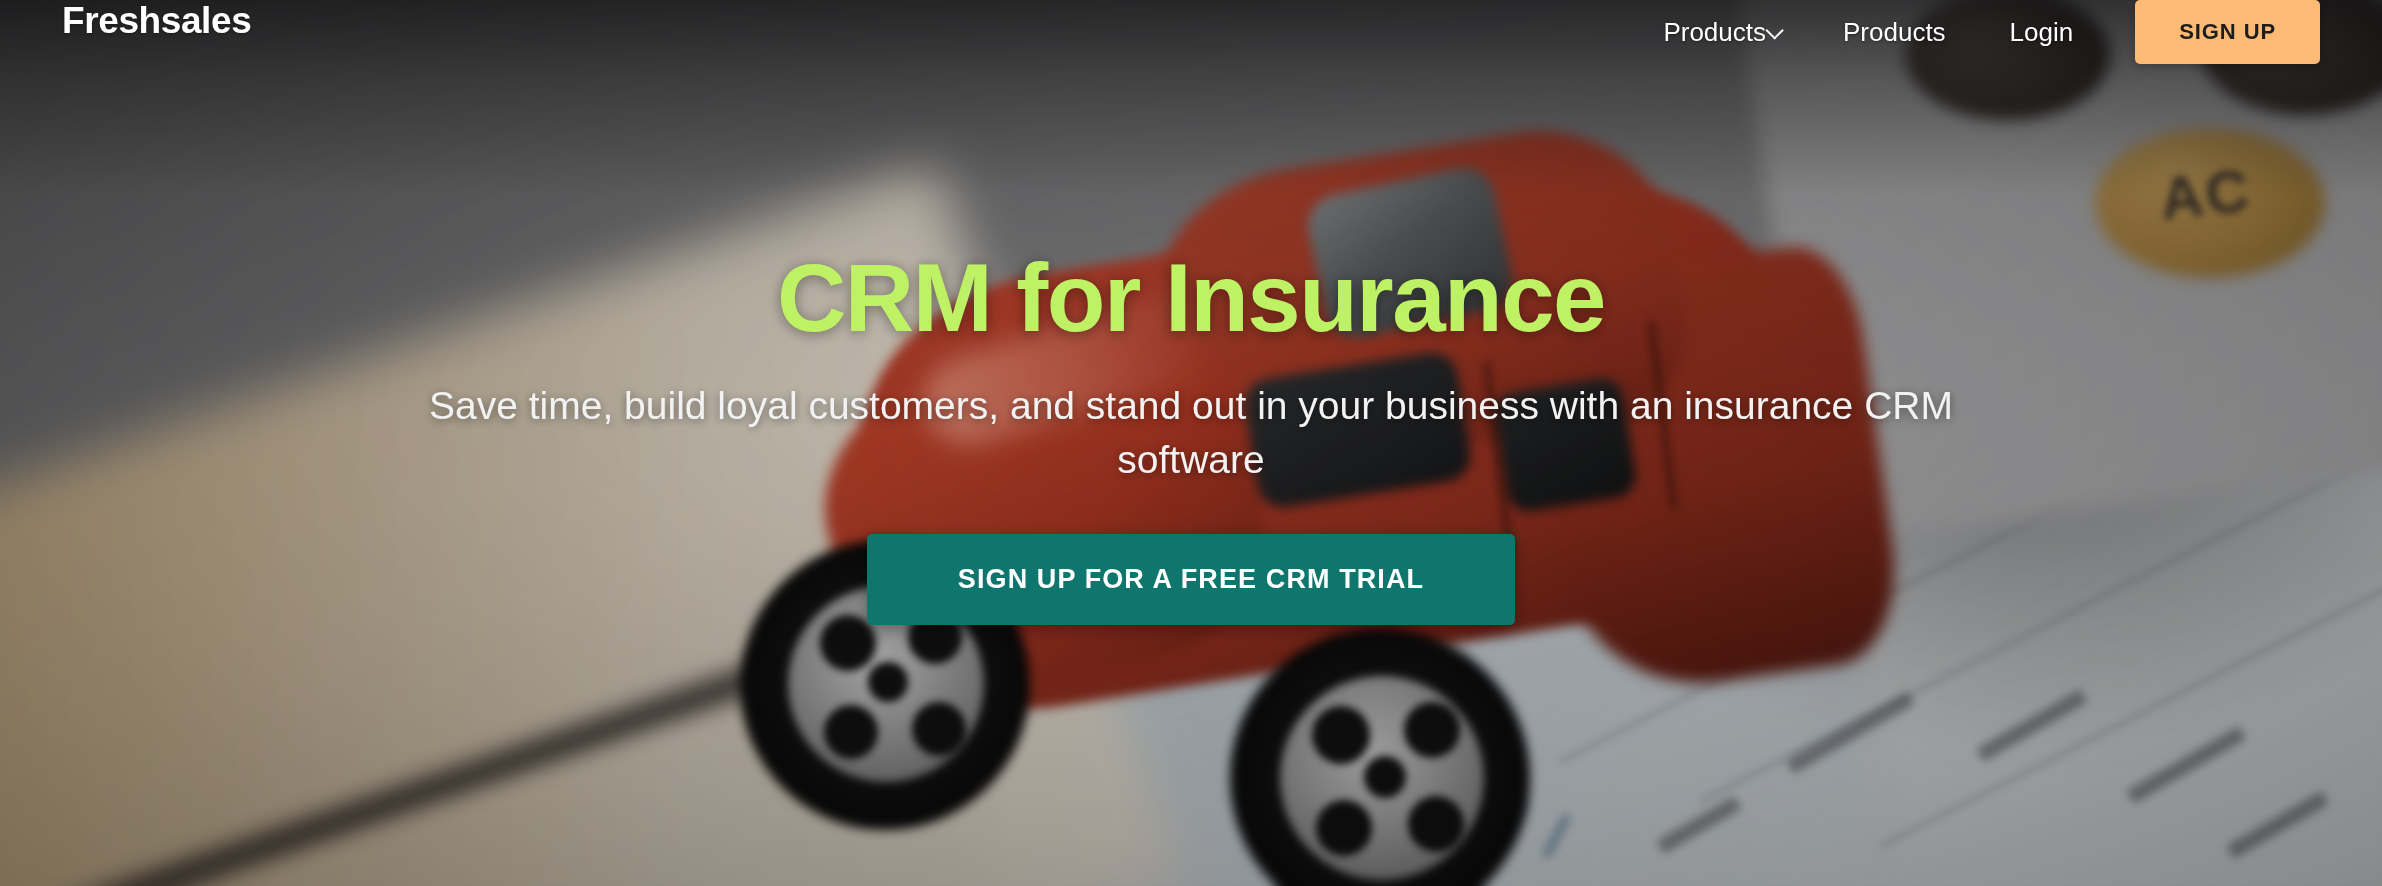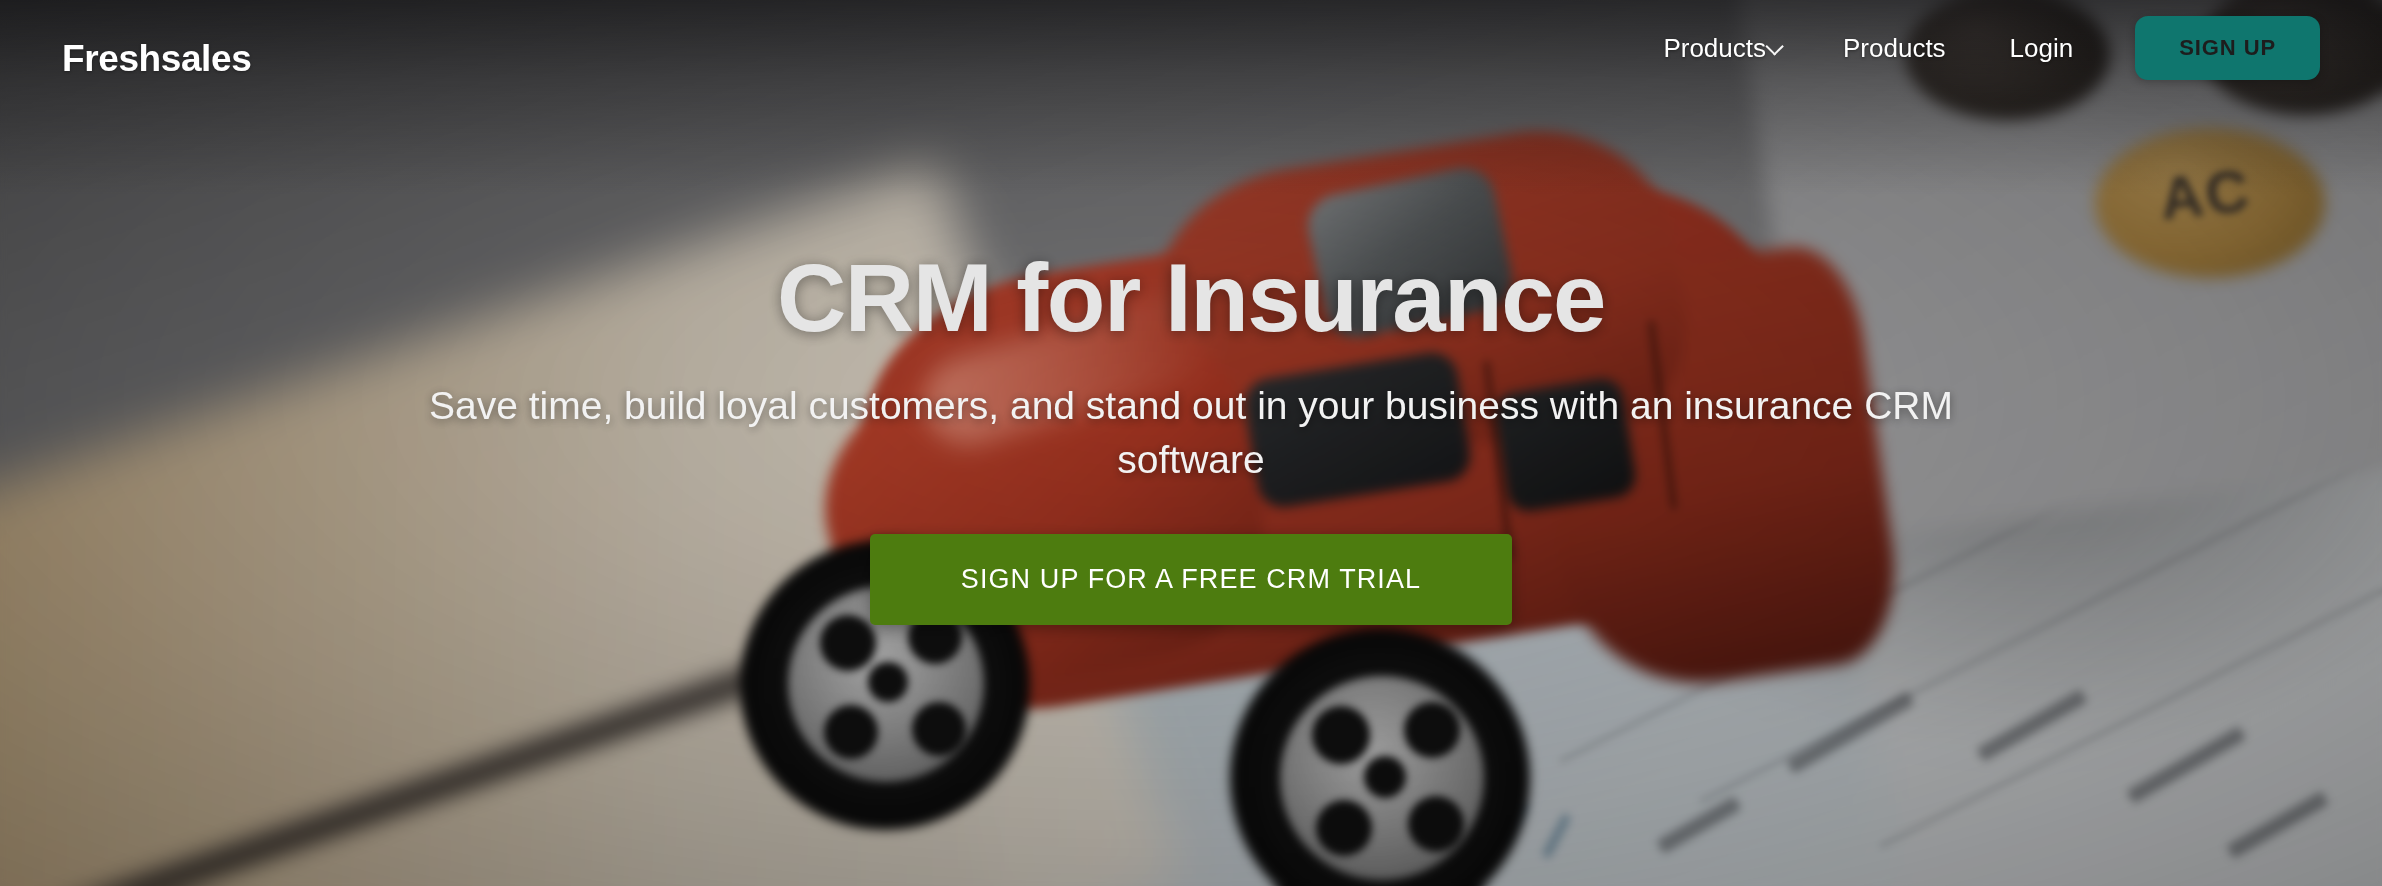--- a/index.html
+++ b/index.html
@@ -247,22 +247,22 @@
       radial-gradient(ellipse at 48% 45%, rgba(0,0,0,.14) 0%, rgba(0,0,0,.30) 62%, rgba(0,0,0,.42) 100%);
     pointer-events:none;
   }
 
   
   .header {
     position:absolute;
     top:0; left:0; right:0;
     height:96px;
     display:flex;
-    align-items:flex-end;
-    padding:16px 62px;
+    align-items:flex-start;
+    padding:0 62px;
     z-index:40;
   }
   .logo {
     color:#fff;
     font-size:37px;
     font-weight:700;
     letter-spacing:-.4px;
     text-shadow:0 1px 3px rgba(0,0,0,.35);
     cursor:pointer;
     white-space:nowrap;
@@ -287,71 +287,71 @@
   .chev {
     display:inline-block;
     width:13px; height:13px;
     border-right:2.4px solid #fff;
     border-bottom:2.4px solid #fff;
     transform:rotate(45deg) translateY(-3px);
     opacity:.95;
   }
   .signup-btn {
     margin-left:30px;
-    background:#0f766e;
+    background:#fdba74;
     color:#1d1d1d;
     font-size:22px;
     font-weight:700;
     letter-spacing:.9px;
     padding:19px 44px;
     border:none;
-    border-radius:13px;
+    border-radius:5px;
     cursor:pointer;
     font-family:"Liberation Sans", sans-serif;
     box-shadow:0 2px 8px rgba(0,0,0,.25);
     white-space:nowrap;
   }
 
   
   .content {
     position:absolute;
     top:0; left:0; right:0; bottom:0;
     z-index:30;
     display:flex;
     flex-direction:column;
     align-items:center;
     padding-top:248px;
     pointer-events:none;
   }
   .content > * { pointer-events:auto; }
   .title {
-    color:#e5e5e5;
+    color:#bef264;
     font-size:96px;
     font-weight:700;
     letter-spacing:-1.5px;
     line-height:1.05;
     text-align:center;
     text-shadow:0 2px 14px rgba(0,0,0,.40);
   }
   .subtitle {
     margin-top:30px;
     color:#f2f2f2;
     font-size:39px;
     font-weight:400;
     line-height:1.38;
     text-align:center;
     max-width:1680px;
     text-shadow:0 2px 10px rgba(0,0,0,.45);
   }
   .cta {
     margin-top:48px;
-    background:#4d7c0f;
+    background:#0f766e;
     color:#fff;
     font-size:27px;
-    font-weight:400;
+    font-weight:700;
     letter-spacing:1.1px;
     padding:30px 91px;
     border:none;
     border-radius:5px;
     cursor:pointer;
     font-family:"Liberation Sans", sans-serif;
     box-shadow:0 4px 16px rgba(0,0,0,.32);
     white-space:nowrap;
   }
 </style>

